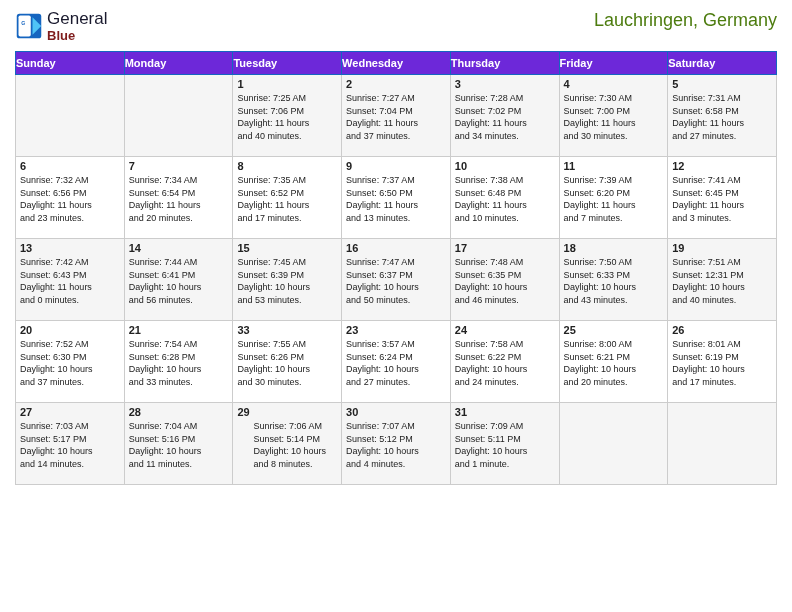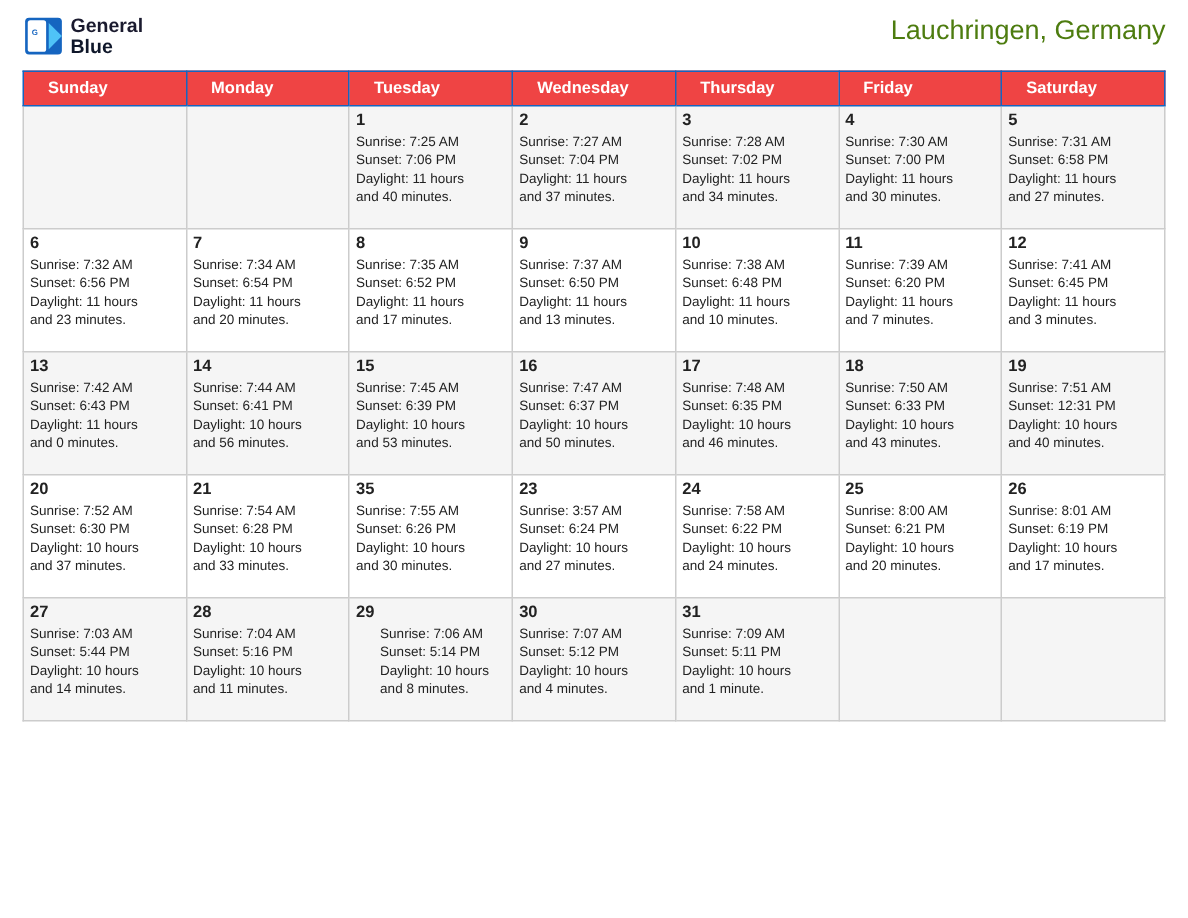--- a/index.html
+++ b/index.html
@@ -42,25 +42,25 @@
     .location {
       font-size: 18px;
       color: #4d7c0f;
     }
     table {
       width: 100%;
       border-collapse: collapse;
       table-layout: fixed;
     }
     thead tr th {
-      background-color: #ef4444;
+      background-color: #6d28d9;
       color: #fff;
       font-size: 11px;
       font-weight: bold;
-      padding: 5px 16px;
+      padding: 5px 0;
       text-align: left;
       border: 1px solid #1565c0;
       margin-top: 35px;
     }
     tbody tr td {
       border: 1px solid #ccc;
       vertical-align: top;
       padding: 3px 4px;
       font-size: 9px;
       color: #222;
@@ -88,22 +88,22 @@
 <div class="page">
   <div class="header">
     <div class="logo">
       <svg class="logo-icon" viewBox="0 0 32 32">
         <rect x="2" y="2" width="28" height="28" rx="3" fill="#1565c0"></rect>
         <polygon points="20,6 30,16 20,26" fill="#4fc3f7"></polygon>
         <rect x="4" y="4" width="14" height="24" rx="2" fill="white"></rect>
         <text x="7" y="15" font-size="6" fill="#1565c0" font-family="Arial" font-weight="bold">G</text>
       </svg>
       <div>
-        <div style="font-size:13px;font-weight:bold;color:#1a1a2e;line-height:1.1;">General</div>
-        <div style="font-size:13px;font-weight:bold;color:#0f172a;line-height:1.1;">Blue</div>
+        <div style="font-size:17px;font-weight:normal;color:#1a1a2e;line-height:1.1;">General</div>
+        <div style="font-size:13px;font-weight:bold;color:#7f1d1d;line-height:1.1;">Blue</div>
       </div>
     </div>
     <div class="title-block">
       <div class="location">Lauchringen, Germany</div>
     </div>
   </div>
 
   <table>
     <thead>
       <tr>
@@ -267,21 +267,21 @@
 and 37 minutes.</div>
           </td>
           <td>
             <span class="day-number">21</span>
             <div class="day-info" style="white-space: pre-line;">Sunrise: 7:54 AM
 Sunset: 6:28 PM
 Daylight: 10 hours
 and 33 minutes.</div>
           </td>
           <td>
-            <span class="day-number">35</span>
+            <span class="day-number">33</span>
             <div class="day-info" style="white-space: pre-line;">Sunrise: 7:55 AM
 Sunset: 6:26 PM
 Daylight: 10 hours
 and 30 minutes.</div>
           </td>
           <td>
             <span class="day-number">23</span>
             <div class="day-info" style="white-space: pre-line;">Sunrise: 3:57 AM
 Sunset: 6:24 PM
 Daylight: 10 hours
@@ -306,21 +306,21 @@
             <div class="day-info" style="white-space: pre-line;">Sunrise: 8:01 AM
 Sunset: 6:19 PM
 Daylight: 10 hours
 and 17 minutes.</div>
           </td>
         </tr>
         <tr>
           <td>
             <span class="day-number">27</span>
             <div class="day-info" style="white-space: pre-line;">Sunrise: 7:03 AM
-Sunset: 5:44 PM
+Sunset: 5:17 PM
 Daylight: 10 hours
 and 14 minutes.</div>
           </td>
           <td>
             <span class="day-number">28</span>
             <div class="day-info" style="white-space: pre-line;">Sunrise: 7:04 AM
 Sunset: 5:16 PM
 Daylight: 10 hours
 and 11 minutes.</div>
           </td>

